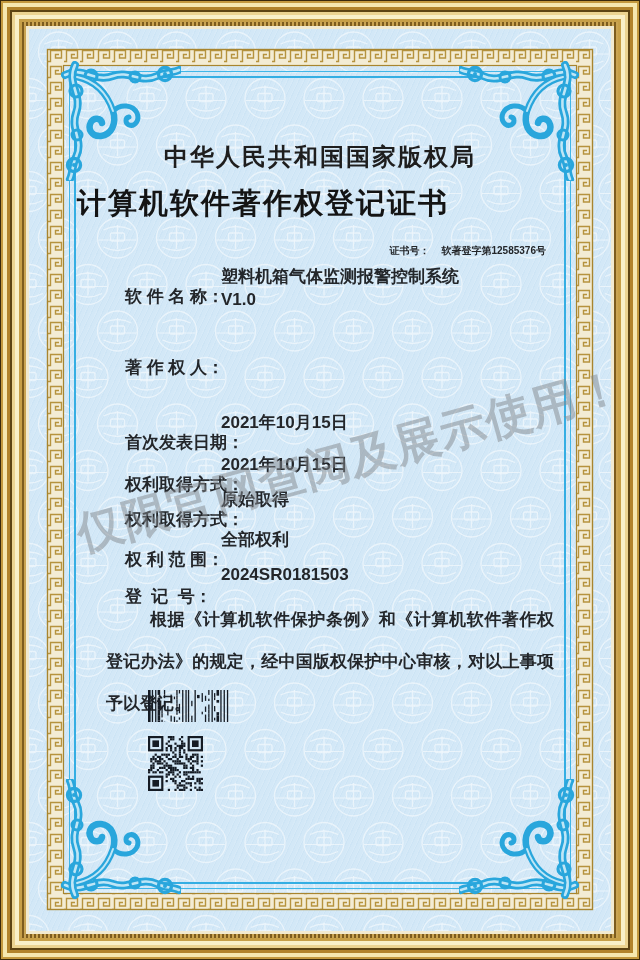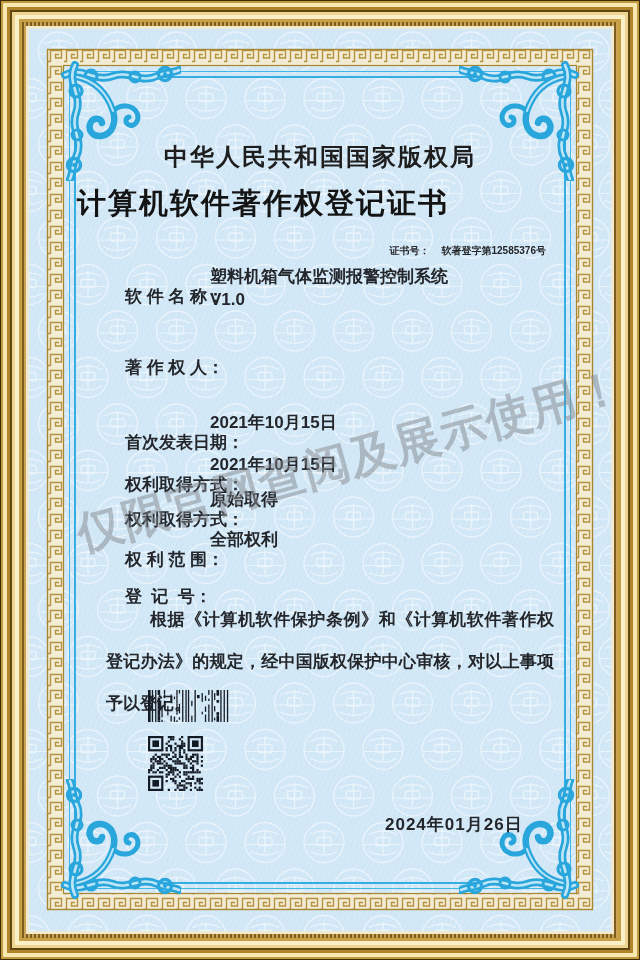--- a/index.html
+++ b/index.html
@@ -31,21 +31,21 @@
   .fl-br{right:61px;bottom:61px;}
   
   .txt{position:absolute;color:#23262a;z-index:4;}
   .issuer{top:141px;left:0;width:640px;text-align:center;
           font-family:Liberation Serif, serif;font-weight:bold;font-size:24px;letter-spacing:2px;color:#1e1e1e;}
   .cert-title{top:184px;left:0;width:526px;text-align:center;
           font-family:"Liberation Serif",serif;font-weight:bold;font-size:29px;letter-spacing:2px;color:#141414;}
   .certno{top:233px;right:94px;font-size:10px;font-weight:bold;white-space:pre;}
   .certno .num{margin-left:12px;}
   .row{position:absolute;left:106px;font-size:17px;font-weight:bold;white-space:pre;z-index:4;color:#23262a;}
-  .row .val{position:absolute;left:104px;top:0;white-space:pre;}
+  .row .val{position:absolute;left:115px;top:0;white-space:pre;}
   .r0{top:265px;}.r0b{top:290px;}.r1{top:336px;}.r2{top:411px;}
   .r3{top:453px;}.r4{top:488px;}.r5{top:528px;}.r6{top:565px;}
   .statement{top:599px;left:106px;width:448px;font-size:17px;font-weight:bold;
              line-height:42px;text-indent:44px;text-align:justify;}
   .issue-date{left:385px;top:813px;font-size:17px;font-weight:bold;letter-spacing:1px;}
   .code{position:absolute;z-index:4;}
   #bc{left:148px;top:690px;}
   #qr{left:148px;top:736px;}
   .watermark{position:absolute;left:70px;top:506px;z-index:6;white-space:nowrap;
              font-size:46px;font-weight:bold;color:#84898e;opacity:.5;
@@ -163,20 +163,21 @@
   <div class="row r4">
     <span>权利取得方式：</span>
     <span class="val">原始取得</span>
   </div>
   <div class="row r5">
     <span>权 利 范 围：</span>
     <span class="val">全部权利</span>
   </div>
   <div class="row r6">
     <span>登  记  号：</span>
+    <span class="val">2024SR0181503</span>
   </div>
 
   <div class="txt statement">根据《计算机软件保护条例》和《计算机软件著作权登记办法》的规定，经中国版权保护中心审核，对以上事项予以登记。</div>
 
   <svg id="bc" class="code" width="82" height="32">
       <g id="bc-g">
         <rect x="0" y="0" width="2.6" height="32" fill="#151b24"></rect>
         <rect x="3.8" y="0" width="1.3" height="32" fill="#151b24"></rect>
         <rect x="7.1" y="0" width="1.3" height="32" fill="#151b24"></rect>
         <rect x="9.6" y="0" width="2.6" height="4.919288359582424" fill="#151b24"></rect>
@@ -457,16 +458,15 @@
         <rect x="4.4" y="4.4" width="6.6000000000000005" height="6.6000000000000005" fill="#151b24"></rect>
         <rect x="39.6" y="0" width="15.400000000000002" height="15.400000000000002" fill="#151b24"></rect>
         <rect x="41.800000000000004" y="2.2" width="11" height="11" fill="#d3e8f7"></rect>
         <rect x="44" y="4.4" width="6.6000000000000005" height="6.6000000000000005" fill="#151b24"></rect>
         <rect x="0" y="39.6" width="15.400000000000002" height="15.400000000000002" fill="#151b24"></rect>
         <rect x="2.2" y="41.800000000000004" width="11" height="11" fill="#d3e8f7"></rect>
         <rect x="4.4" y="44" width="6.6000000000000005" height="6.6000000000000005" fill="#151b24"></rect>
       </g>
     </svg>
 
-  <div class="txt issue-date">2024年01月26日</div>
 
   <div class="watermark">仅限官网查阅及展示使用！</div>
 </div>
 
 </body></html>

